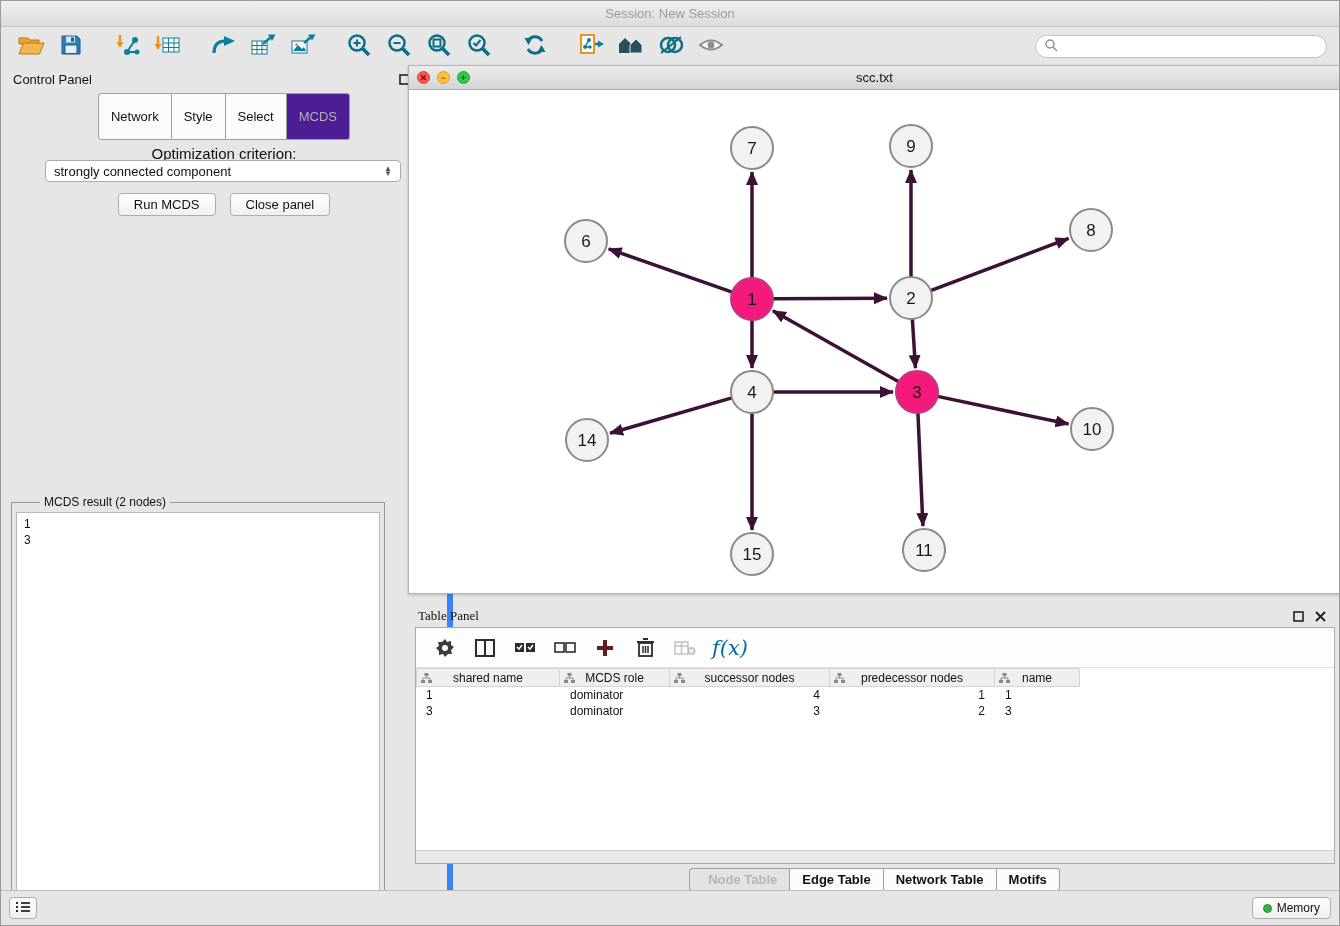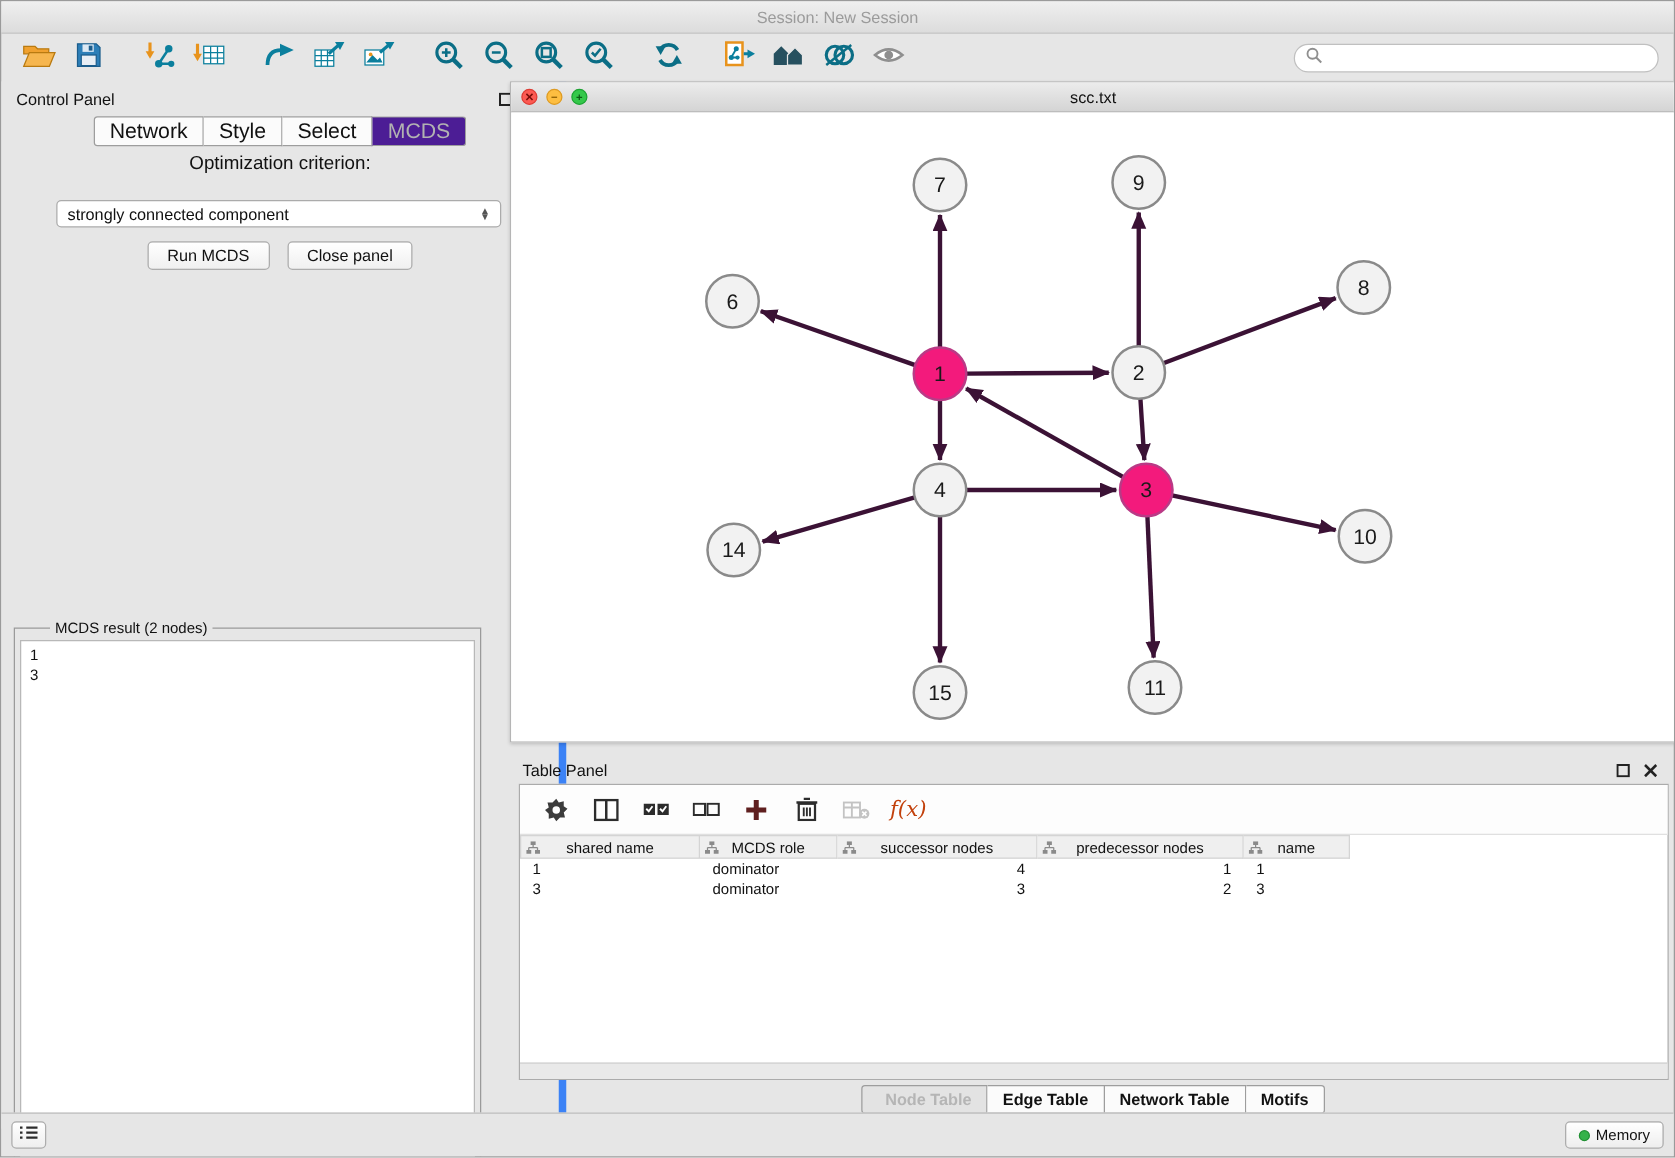--- a/index.html
+++ b/index.html
@@ -28,21 +28,21 @@
   
   .control-panel { position:absolute; left:0; top:64px; width:452px; bottom:22px;
     background:#e6e6e6; border-right:6px solid #3b82f6; }
   .panel-head { height:28px; display:flex; align-items:center; padding:0 12px;
     font-size:13px; color:#111; }
   .panel-head .sp { flex:1; }
   .ph-ic { width:18px; height:18px; display:flex; align-items:center;
     justify-content:center; margin-left:4px; }
   .cp-tabs { display:flex; justify-content:center; }
   .cp-tab { border:1px solid #9d9d9d; border-left:none; background:#fbfbfb;
-    font-size:17px; color:#111; padding:1px 12px; }
+    font-size:13px; color:#111; padding:15px 12px; }
   .cp-tab:first-child { border-left:1px solid #9d9d9d; border-radius:3px 0 0 3px; }
   .cp-tab:last-child { border-radius:0 3px 3px 0; }
   .cp-tab.active { background:#4c1d95; color:#b2b2b2; }
   .opt-label { text-align:center; font-size:15px; margin-top:5px; color:#111; }
   .cp-select { position:absolute; left:44px; right:46px; top:95px; height:22px;
     background:#fff; border:1px solid #ababab; border-radius:4px;
     display:flex; align-items:center; font-size:13px; padding:0 8px; color:#111; }
   .cp-select .sp { flex:1; }
   .stepper { display:flex; flex-direction:column; line-height:5px; font-size:8px;
     color:#555; }
@@ -74,21 +74,21 @@
   .light.grn   { background:#34c84a; border:1px solid #1da333; color:#0a5c13; }
   .net-canvas { position:absolute; left:0; right:0; top:24px; bottom:0; background:#fff; }
 
   
   .table-panel { position:absolute; left:407px; top:601px; width:933px; height:289px; }
   .tp-box { position:absolute; left:7px; right:6px; top:25px; height:237px;
     background:#fff; border:1px solid #ababab; }
   .tp-toolbar { height:40px; display:flex; align-items:center; gap:14px;
     padding:0 16px; background:#fdfdfd; border-bottom:1px solid #e0e0e0; }
   .tp-ic { width:26px; height:26px; display:flex; align-items:center; justify-content:center; }
-  .fx { font-family:"DejaVu Serif", serif; font-style:italic; font-size:17px; color:#c2410c; }
+  .fx { font-family:"DejaVu Serif", serif; font-style:italic; font-size:21px; color:#0369a1; }
   .tp-table { font-size:12px; color:#111; }
   .tr { display:flex; }
   .th { background:#efefef; border:1px solid #d4d4d4; border-left:none; height:19px;
     display:flex; align-items:center; justify-content:center; position:relative;
     font-size:12px; }
   .th:first-child { border-left:1px solid #d4d4d4; }
   .th .colic { position:absolute; left:4px; top:4px; }
   .td { height:16px; line-height:16px; padding:0 10px; overflow:hidden; }
   .td.r { text-align:right; }
   .tp-scrollstrip { position:absolute; left:0; right:0; bottom:0; height:13px;
@@ -412,21 +412,21 @@
             <circle cx="343" cy="464" r="21" fill="#f2f2f2" stroke="#8a8a8a" stroke-width="2"></circle>
             <text x="343" y="464" text-anchor="middle" dy="0.35em" font-size="17" fill="#1a1a1a" font-family="&quot;Liberation Sans&quot;, sans-serif">15</text>
           </g>
         </svg>
     </div>
   </div>
 
   <div class="hsplit"></div>
 
   <div class="table-panel">
-    <div class="panel-head" style="padding:0 12px 0 10px;">
+    <div class="panel-head" style="padding:0 12px 0 10px;font-family:Liberation Serif, serif;">
       <span>Table Panel</span>
       <span class="sp"></span>
       <span class="ph-ic">
           <svg width="11" height="11" viewBox="0 0 11 11">
             <rect x="1" y="1" width="9" height="9" fill="none" stroke="#222" stroke-width="1.6"></rect>
           </svg>
         </span>
       <span class="ph-ic">
           <svg width="11" height="11" viewBox="0 0 11 11">
             <g stroke="#222" stroke-width="2">

